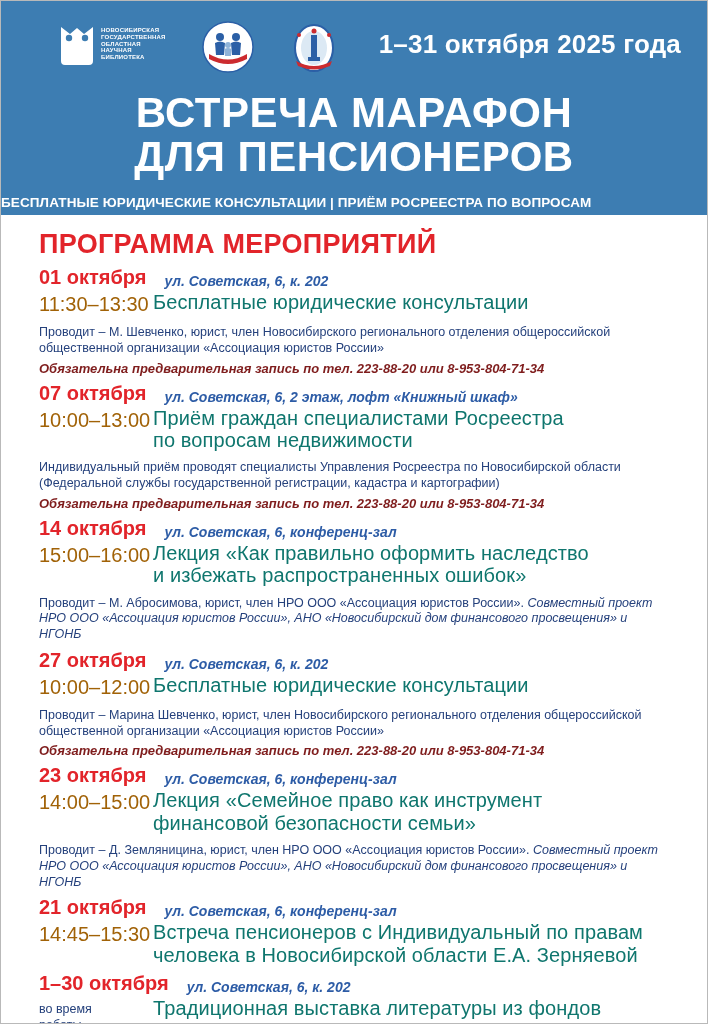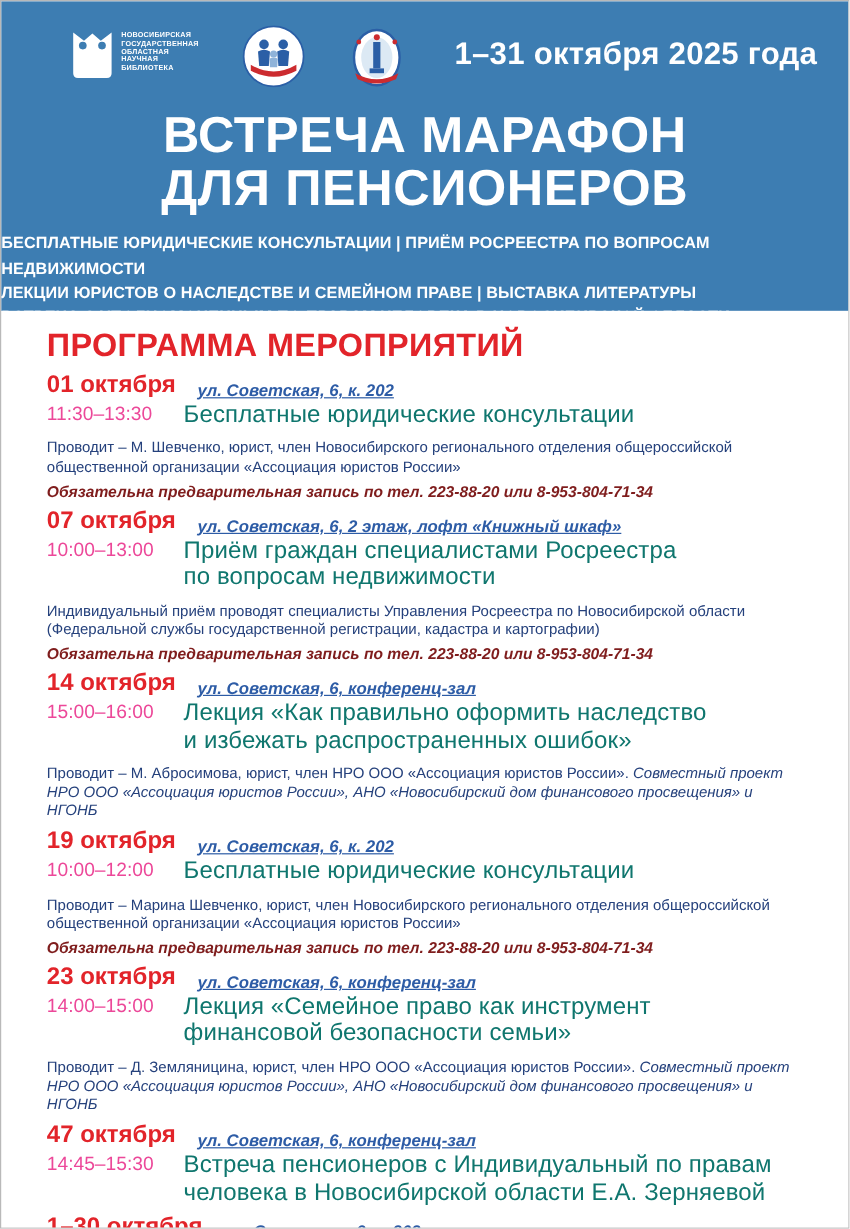--- a/index.html
+++ b/index.html
@@ -2,43 +2,43 @@
 <html><head>
 <meta charset="utf-8">
 <style>
   html,body{margin:0;padding:0;background:#ffffff;}
   .page{
     width:708px;height:1024px;box-sizing:border-box;position:relative;
     border:1px solid #b9b9b9;background:#ffffff;overflow:hidden;
     font-family:"Liberation Sans","DejaVu Sans",sans-serif;
   }
   
-  .header{background:#3d7db2;height:258px;box-sizing:border-box;padding-top:20px;color:#fff;}
+  .header{background:#3d7db2;height:214px;box-sizing:border-box;padding-top:20px;color:#fff;}
   .logos-row{display:flex;align-items:flex-start;padding:0 26px 0 58px;height:58px;}
   .logo{display:flex;align-items:center;}
   .logo + .logo{margin-left:36px;}
   .lib-text{font-size:6px;line-height:1.15;letter-spacing:.2px;color:#ffffff;white-space:pre-line;margin-left:6px;font-weight:700;}
   .date-badge{margin-left:auto;font-size:26px;font-weight:700;letter-spacing:.2px;margin-top:8px;white-space:nowrap;}
   .main-title{
     text-align:center;font-size:42px;font-weight:700;line-height:1.04;
     letter-spacing:.5px;white-space:pre-line;margin-top:12px;
   }
   .subtitle{
     text-align:left;font-size:13.5px;font-weight:600;line-height:1.5;
     white-space:pre-line;margin-top:15px;letter-spacing:.1px;
   }
   
   .main{padding:8px 38px 0 38px;}
   .program-title{text-align:left;color:#e2242a;font-size:27px;font-weight:700;letter-spacing:.3px;margin:6px 0 4px;}
   .ev{margin-top:6px;}
   .ev-head{display:flex;align-items:flex-end;}
   .ev-date{color:#e2242a;font-size:20px;font-weight:700;white-space:nowrap;}
-  .ev-addr{color:#2d5ca6;font-size:14px;font-style:italic;font-weight:600;margin-left:18px;text-decoration:underline;}
+  .ev-addr{color:#2d5ca6;font-size:14px;font-style:italic;font-weight:600;margin-left:18px;}
   .ev-body{display:flex;margin-top:2px;}
-  .ev-time{width:114px;flex:none;font-size:16px;color:#ec4899;padding-top:2px;}
+  .ev-time{width:114px;flex:none;font-size:20px;color:#a16207;padding-top:2px;}
   .ev-time.small{font-size:12.5px;line-height:1.3;white-space:pre-line;padding-top:4px;color:#25417c;}
   .ev-title{font-size:20px;color:#0f766e;line-height:1.12;white-space:pre-line;font-weight:500;letter-spacing:.1px;}
   .ev-desc{margin-top:9px;font-size:12.5px;color:#25417c;line-height:1.26;max-width:640px;}
   .ev-desc .it{font-style:italic;}
   .ev-note{margin-top:4px;font-size:13px;font-style:italic;font-weight:600;color:#7f1d1d;}
   .icon-svg{display:block;}
 </style>
 </head>
 <body>
 
@@ -136,21 +136,21 @@
       <div class="ev-body">
         <div class="ev-time">15:00–16:00</div>
         <div class="ev-title">Лекция «Как правильно оформить наследство
 и избежать распространенных ошибок»</div>
       </div>
       <div class="ev-desc"><span>Проводит – М. Абросимова, юрист, член НРО ООО «Ассоциация юристов России». </span><span class="it">Совместный проект НРО ООО «Ассоциация юристов России», АНО «Новосибирский дом финансового просвещения» и НГОНБ</span></div>
     </div>
 
     <div class="ev">
       <div class="ev-head">
-        <span class="ev-date">19 октября</span>
+        <span class="ev-date">27 октября</span>
         <span class="ev-addr">ул. Советская, 6, к. 202</span>
       </div>
       <div class="ev-body">
         <div class="ev-time">10:00–12:00</div>
         <div class="ev-title">Бесплатные юридические консультации</div>
       </div>
       <div class="ev-desc">Проводит – Марина Шевченко, юрист, член Новосибирского регионального отделения общероссийской общественной организации «Ассоциация юристов России»</div>
       <div class="ev-note">Обязательна предварительная запись по тел. 223-88-20 или 8-953-804-71-34</div>
     </div>
 
@@ -162,21 +162,21 @@
       <div class="ev-body">
         <div class="ev-time">14:00–15:00</div>
         <div class="ev-title">Лекция «Семейное право как инструмент
 финансовой безопасности семьи»</div>
       </div>
       <div class="ev-desc"><span>Проводит – Д. Земляницина, юрист, член НРО ООО «Ассоциация юристов России». </span><span class="it">Совместный проект НРО ООО «Ассоциация юристов России», АНО «Новосибирский дом финансового просвещения» и НГОНБ</span></div>
     </div>
 
     <div class="ev">
       <div class="ev-head">
-        <span class="ev-date">47 октября</span>
+        <span class="ev-date">21 октября</span>
         <span class="ev-addr">ул. Советская, 6, конференц-зал</span>
       </div>
       <div class="ev-body">
         <div class="ev-time">14:45–15:30</div>
         <div class="ev-title">Встреча пенсионеров с Индивидуальный по правам
 человека в Новосибирской области Е.А. Зерняевой</div>
       </div>
     </div>
 
     <div class="ev">

